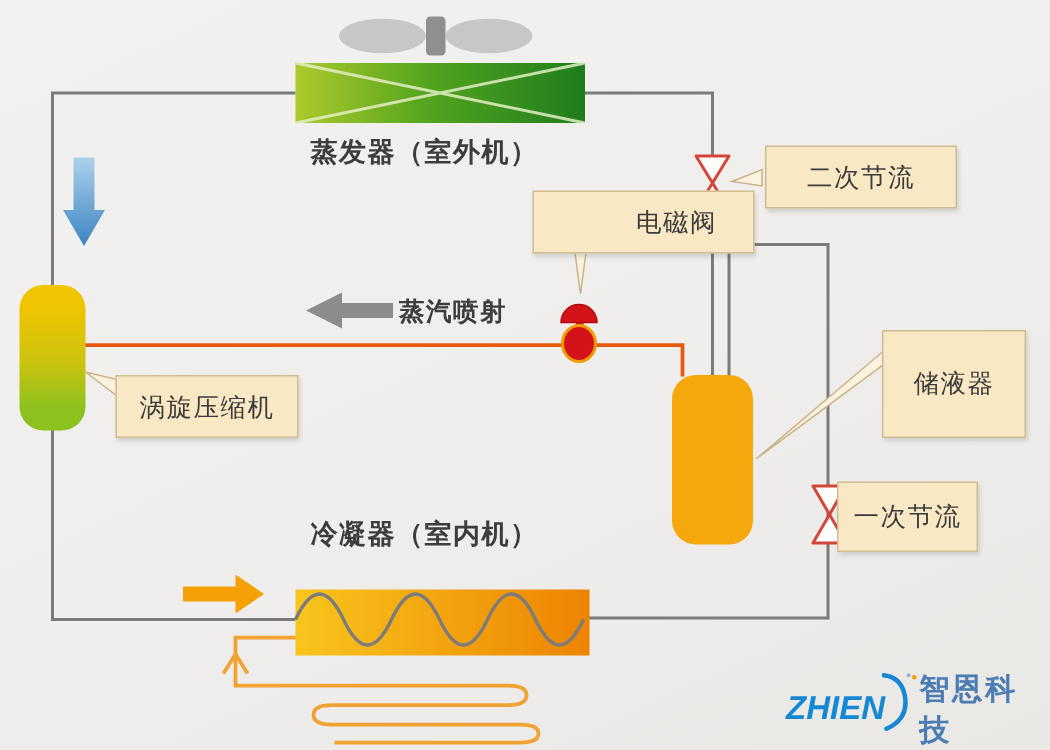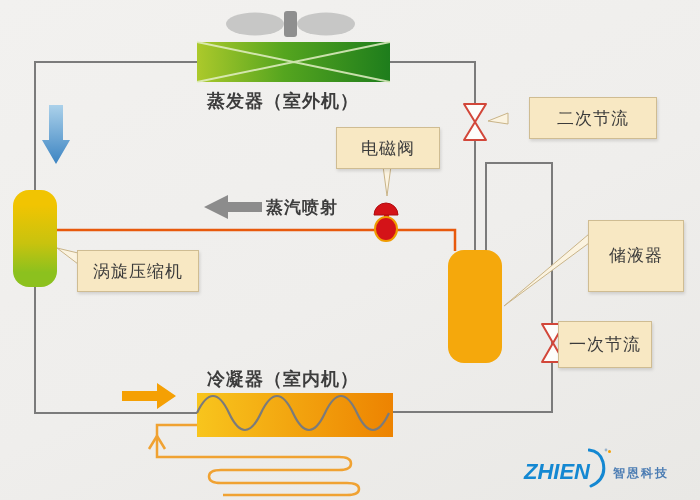--- a/index.html
+++ b/index.html
@@ -28,21 +28,21 @@
   .logo{
     position:absolute;left:524px;top:452px;width:176px;height:40px;
     display:flex;align-items:center;
   }
   .logo .brand{
     font-size:22px;font-weight:bold;font-style:italic;
     color:#1488d2;letter-spacing:0px;line-height:1;
   }
   .logo .swoosh{margin-left:-2px;margin-top:-10px;}
   .logo .company{
-    font-size:12px;font-weight:bold;color:#4b7cb3;
+    font-size:20px;font-weight:bold;color:#4b7cb3;
     letter-spacing:2px;margin-left:3px;margin-top:2px;
   }
   .logo .spark{
     position:absolute;left:84px;top:-2px;width:3px;height:3px;
     border-radius:50%;background:#f5a004;
   }
 </style>
 </head>
 <body>
 
@@ -123,45 +123,45 @@
     <path d="M464,104 L486,104 L464,140 L486,140 Z" fill="#fdfdfb" stroke="#d2473a" stroke-width="2" stroke-linejoin="round"></path>
     <path d="M542,324 L564,324 L542,362 L564,362 Z" fill="#fdfdfb" stroke="#d2473a" stroke-width="2" stroke-linejoin="round"></path>
 
     <g>
       <rect x="384" y="212" width="5" height="8" fill="#d41318"></rect>
       <path d="M374,215 A12,12 0 0 1 398,215 Z" fill="#d41318" stroke="#b00d10" stroke-width="1"></path>
       <ellipse cx="386" cy="229" rx="11" ry="12" fill="#d41318" stroke="#f09b00" stroke-width="2"></ellipse>
     </g>
   </svg>
 
-  <div class="callout" style="left:336px;top:127px;width:102px;height:40px;">
+  <div class="callout" style="left:355px;top:127px;width:102px;height:40px;padding-left:44px;">
     <span>电磁阀</span>
   </div>
 
   <div class="callout" style="left:77px;top:250px;width:120px;height:40px;">
     <span>涡旋压缩机</span>
   </div>
 
-  <div class="callout" style="left:529px;top:97px;width:126px;height:40px;justify-content:center;">
+  <div class="callout" style="left:510px;top:97px;width:126px;height:40px;justify-content:center;">
     <span>二次节流</span>
   </div>
 
   <div class="callout two-line" style="left:588px;top:220px;width:94px;height:70px;">
     <span>储液器</span>
   </div>
 
   <div class="callout" style="left:558px;top:321px;width:92px;height:45px;">
     <span>一次节流</span>
   </div>
 
   <div class="plainlabel small" style="left:266px;top:196px;">蒸汽喷射</div>
 
   <div class="plainlabel" style="left:183px;top:89px;width:200px;">蒸发器（室外机）</div>
 
-  <div class="plainlabel" style="left:183px;top:367px;width:200px;">冷凝器（室内机）</div>
+  <div class="plainlabel" style="left:183px;top:344px;width:200px;">冷凝器（室内机）</div>
 
   <div class="logo">
     <span class="brand">ZHIEN</span>
     <svg class="swoosh" width="22" height="42" viewBox="0 0 22 42">
       <path d="M3,40 Q19,33 15,16 Q12,5 1,4" stroke="#1488d2" stroke-width="3" fill="none" stroke-linecap="round"></path>
       <circle cx="18" cy="4" r="1.4" fill="#9ab4cc"></circle>
     </svg>
     <span class="spark"></span>
     <span class="company">智恩科技</span>
   </div>

